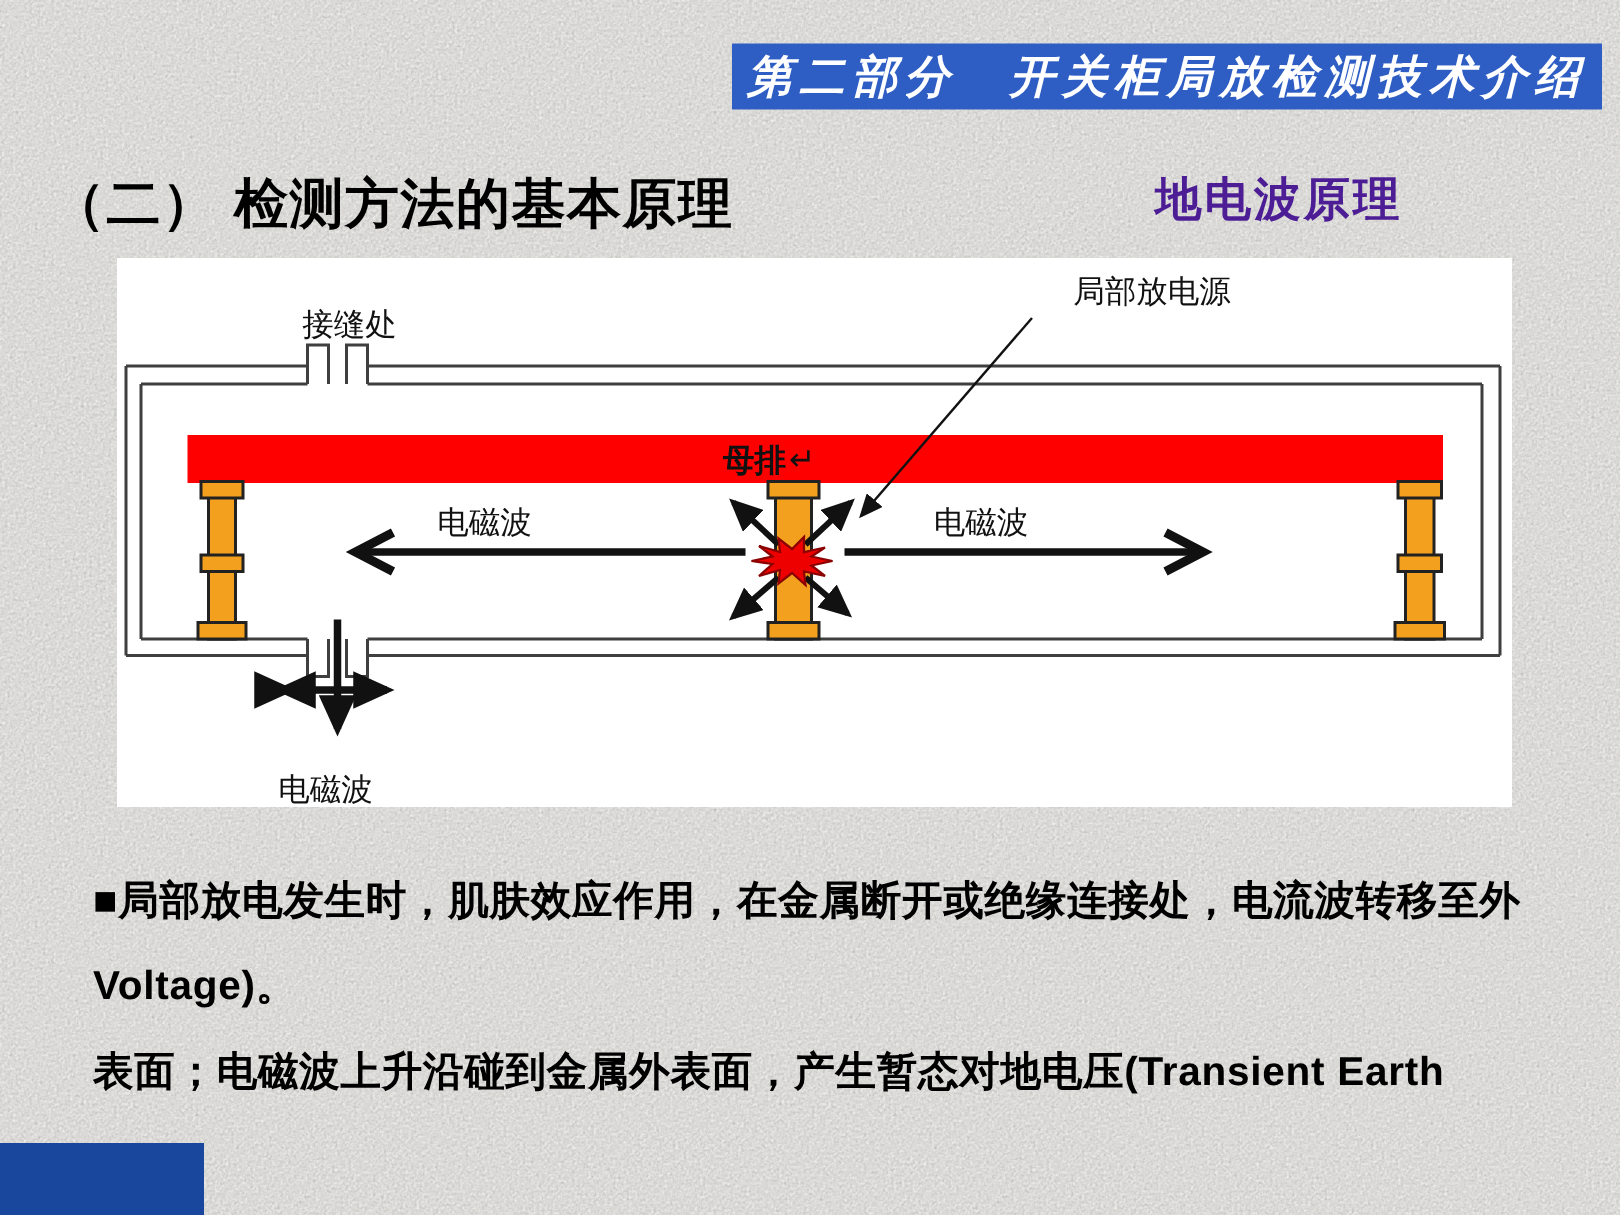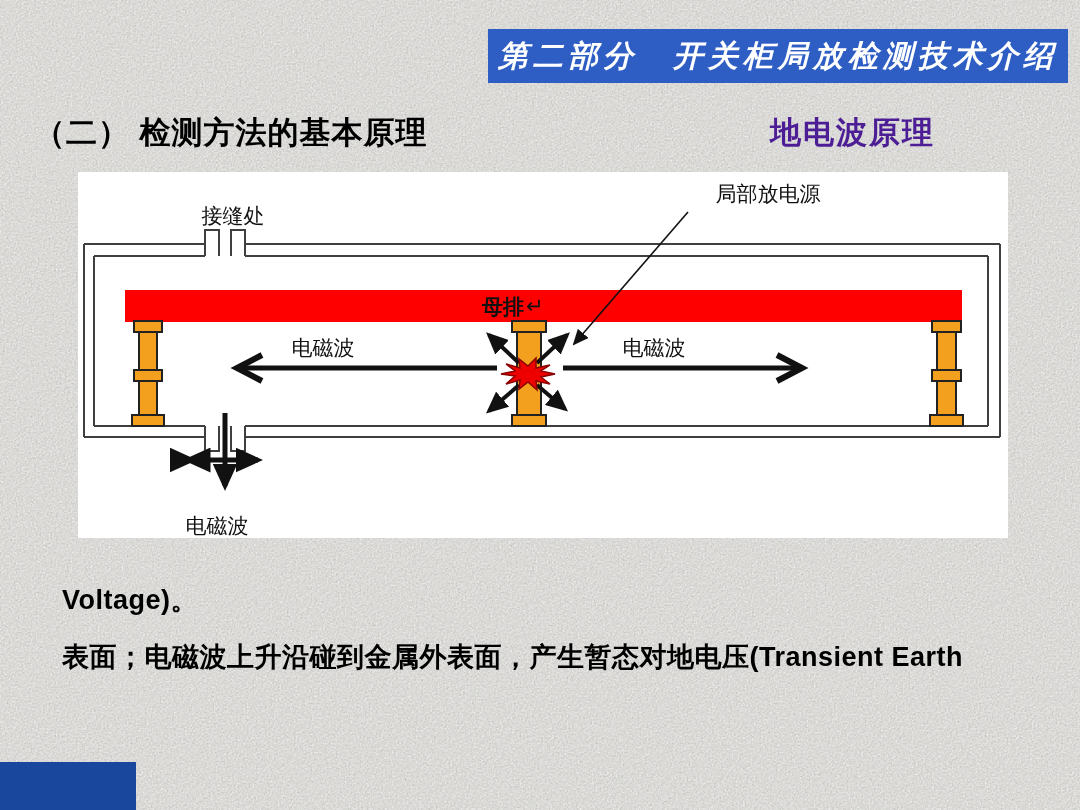--- a/index.html
+++ b/index.html
@@ -3,30 +3,30 @@
 <meta charset="utf-8">
 <style>
   html,body{margin:0;padding:0;}
   body{font-family:"Liberation Sans",sans-serif;}
   .slide{
     position:relative;width:1080px;height:810px;overflow:hidden;
     background:#edecea;
   }
   .noise{position:absolute;left:0;top:0;pointer-events:none;}
   .banner{
-    position:absolute;left:488px;top:29px;width:580px;height:54px;
+    position:absolute;left:488px;top:29px;width:580px;height:44px;
     background:#2e5ec4;color:#ffffff;
     display:flex;align-items:center;justify-content:center;
     font-family:"Liberation Serif",serif;
     font-size:30px;font-style:italic;font-weight:bold;letter-spacing:5px;
     white-space:nowrap;
   }
   .title-main{
     position:absolute;left:34px;top:112px;
-    color:#000000;font-size:31px;font-weight:bold;letter-spacing:1px;
+    color:#000000;font-size:36px;font-weight:bold;letter-spacing:1px;
     white-space:nowrap;
   }
   .title-accent{
     position:absolute;left:770px;top:112px;
     color:#4c1d95;font-size:31px;font-weight:bold;letter-spacing:2px;
     white-space:nowrap;
   }
   .diagram{
     position:absolute;left:78px;top:172px;width:930px;height:366px;
     background:#ffffff;
@@ -133,19 +133,20 @@
       <text x="690" y="29" text-anchor="middle">局部放电源</text>
       <text x="425" y="142" text-anchor="middle" font-size="18" font-weight="bold">母排</text>
       <text x="448" y="141" font-size="14" fill="#3a3a3a">↵</text>
       <text x="245" y="183" text-anchor="middle">电磁波</text>
       <text x="576" y="183" text-anchor="middle">电磁波</text>
       <text x="139" y="361" text-anchor="middle">电磁波</text>
     </svg>
   </div>
 
   <div class="body-text">
+    <div class="body-line">■局部放电发生时，肌肤效应作用，在金属断开或绝缘连接处，电流波转移至外</div>
     <div class="body-line">Voltage)。</div>
     <div class="body-line">表面；电磁波上升沿碰到金属外表面，产生暂态对地电压(Transient Earth</div>
   </div>
 
   <div class="footer-block"></div>
 
 </div>
 
 </body></html>

